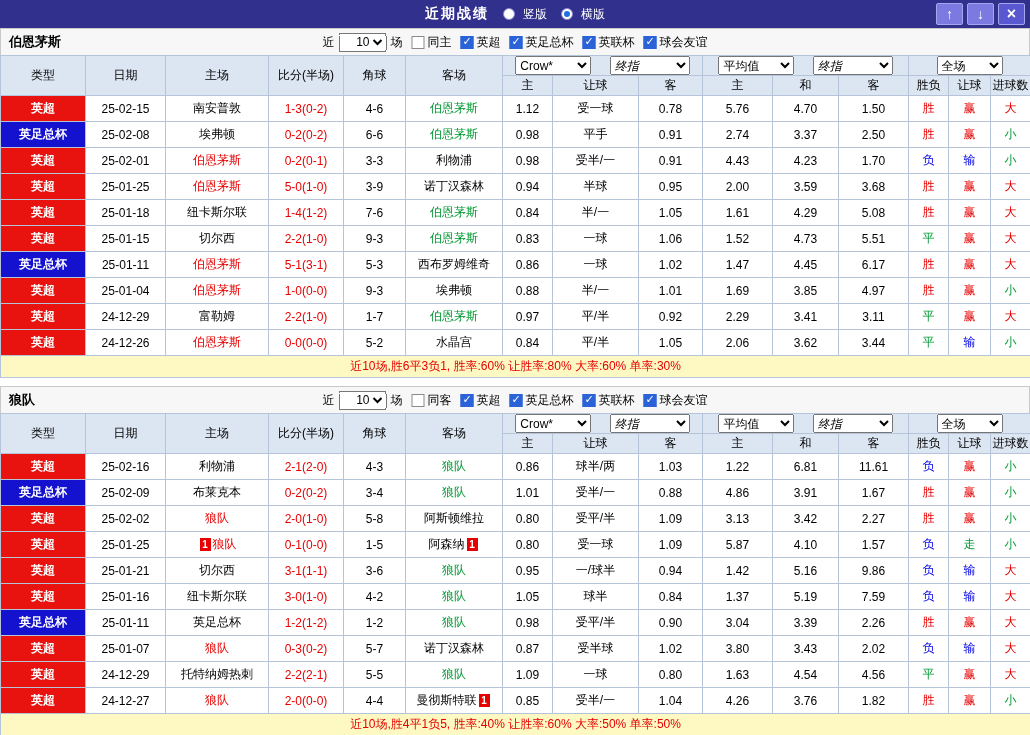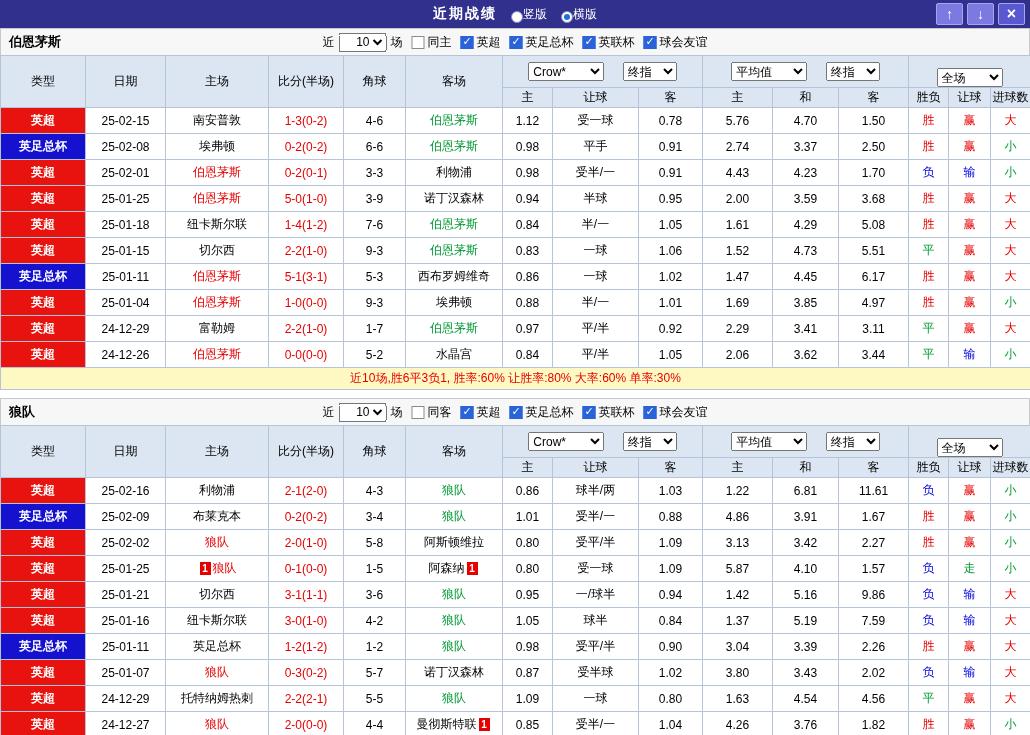--- a/index.html
+++ b/index.html
@@ -9,21 +9,21 @@
     font-family: "Liberation Sans", "DejaVu Sans", sans-serif;
     font-size: 12px; color: #000; background: #fff;
   }
   
   .topbar {
     height: 28px; background: #31308d; color: #fff;
     display: flex; align-items: center; justify-content: center; position: relative;
   }
   .topbar-group { display: flex; align-items: center; gap: 14px; }
   .title { font-size: 14px; font-weight: bold; letter-spacing: 2px; }
-  .radio { display: inline-flex; align-items: flex-end; gap: 0; cursor: pointer; }
+  .radio { display: inline-flex; align-items: center; gap: 8px; cursor: pointer; }
   .rdot { width: 12px; height: 12px; border-radius: 50%; background: #fff; border: 1px solid #8a88cf; position: relative; flex: none; }
   .radio.checked .rdot::after { content: ""; position: absolute; left: 2px; top: 2px; width: 6px; height: 6px; border-radius: 50%; background: #1f6fe0; }
   .tb-buttons { position: absolute; right: 5px; top: 3px; display: flex; gap: 4px; }
   .tb-btn {
     width: 27px; height: 22px; background: #7c7ae0; border: 1px solid #a7a5ef; border-radius: 2px;
     color: #fff; text-align: center; line-height: 20px; font-size: 14px; cursor: pointer;
   }
   .tb-btn.close { background: #5a58d0; font-size: 16px; font-weight: bold; }
   
   .section { background: #fff; }
@@ -34,22 +34,22 @@
   }
   .team { font-size: 13px; font-weight: bold; padding-left: 8px; }
   .filters {
     position: absolute; left: 50%; transform: translateX(-50%);
     display: flex; align-items: center; white-space: nowrap;
   }
   .filters .lbl { margin: 0 2px; }
   select { height: 19px; font-size: 12px; font-family: inherit; vertical-align: middle; }
   .count { width: 48px; margin: 0 2px; text-align: right; }
   .sel-src { width: 76px; margin: 0 15px 0 0; }
-  .sel-fin { width: 54px; }
-  .sel-scope { width: 66px; margin-top: 12px; }
+  .sel-fin { width: 80px; font-style: italic; }
+  .sel-scope { width: 66px; }
   .cb {
     width: 13px; height: 13px; background: #fff; border: 1px solid #8a8a8a;
     display: inline-block; position: relative; margin: 0 1px 0 7px; flex: none; cursor: pointer;
   }
   .cb.checked { background: #2a62d8; border-color: #2a62d8; }
   .cb.checked::after { content: "\2713"; position: absolute; left: 1px; top: -2px; color: #fff; font-size: 11px; font-weight: bold; }
   
   table { width: 1030px; border-collapse: collapse; table-layout: fixed; }
   th, td { border: 1px solid #b6c4d9; text-align: center; padding: 0; overflow: hidden; white-space: nowrap; }
   thead th { background: #dce6f2; font-weight: normal; height: 20px; }

